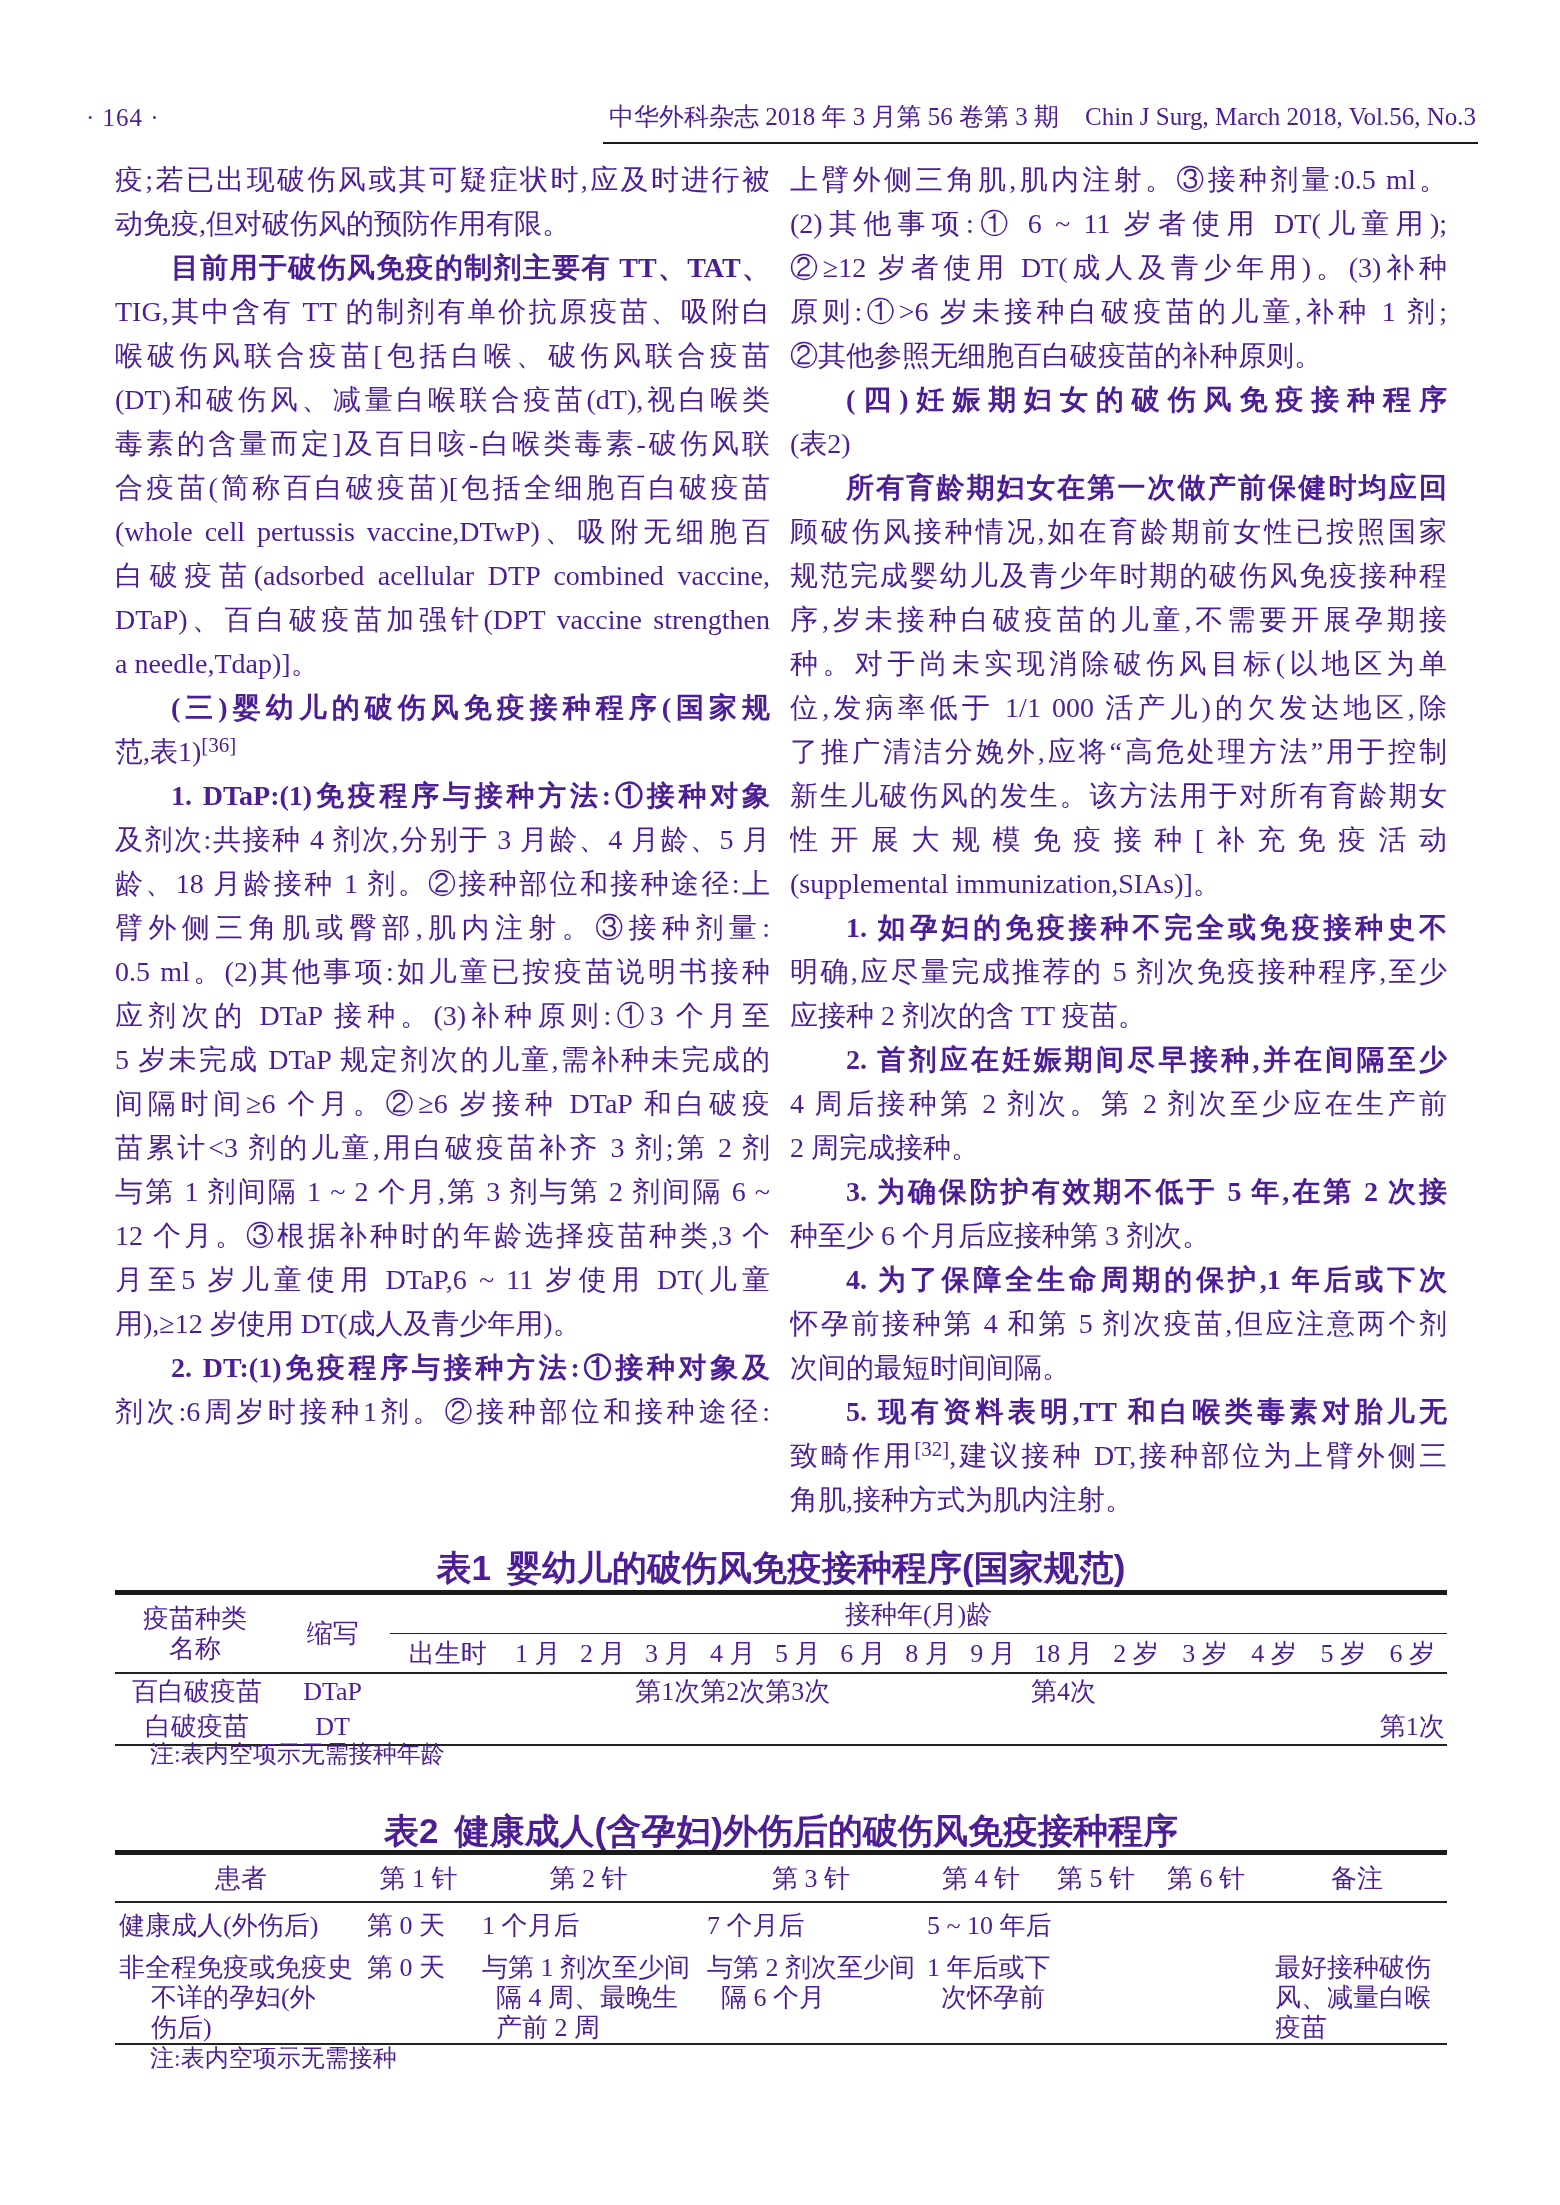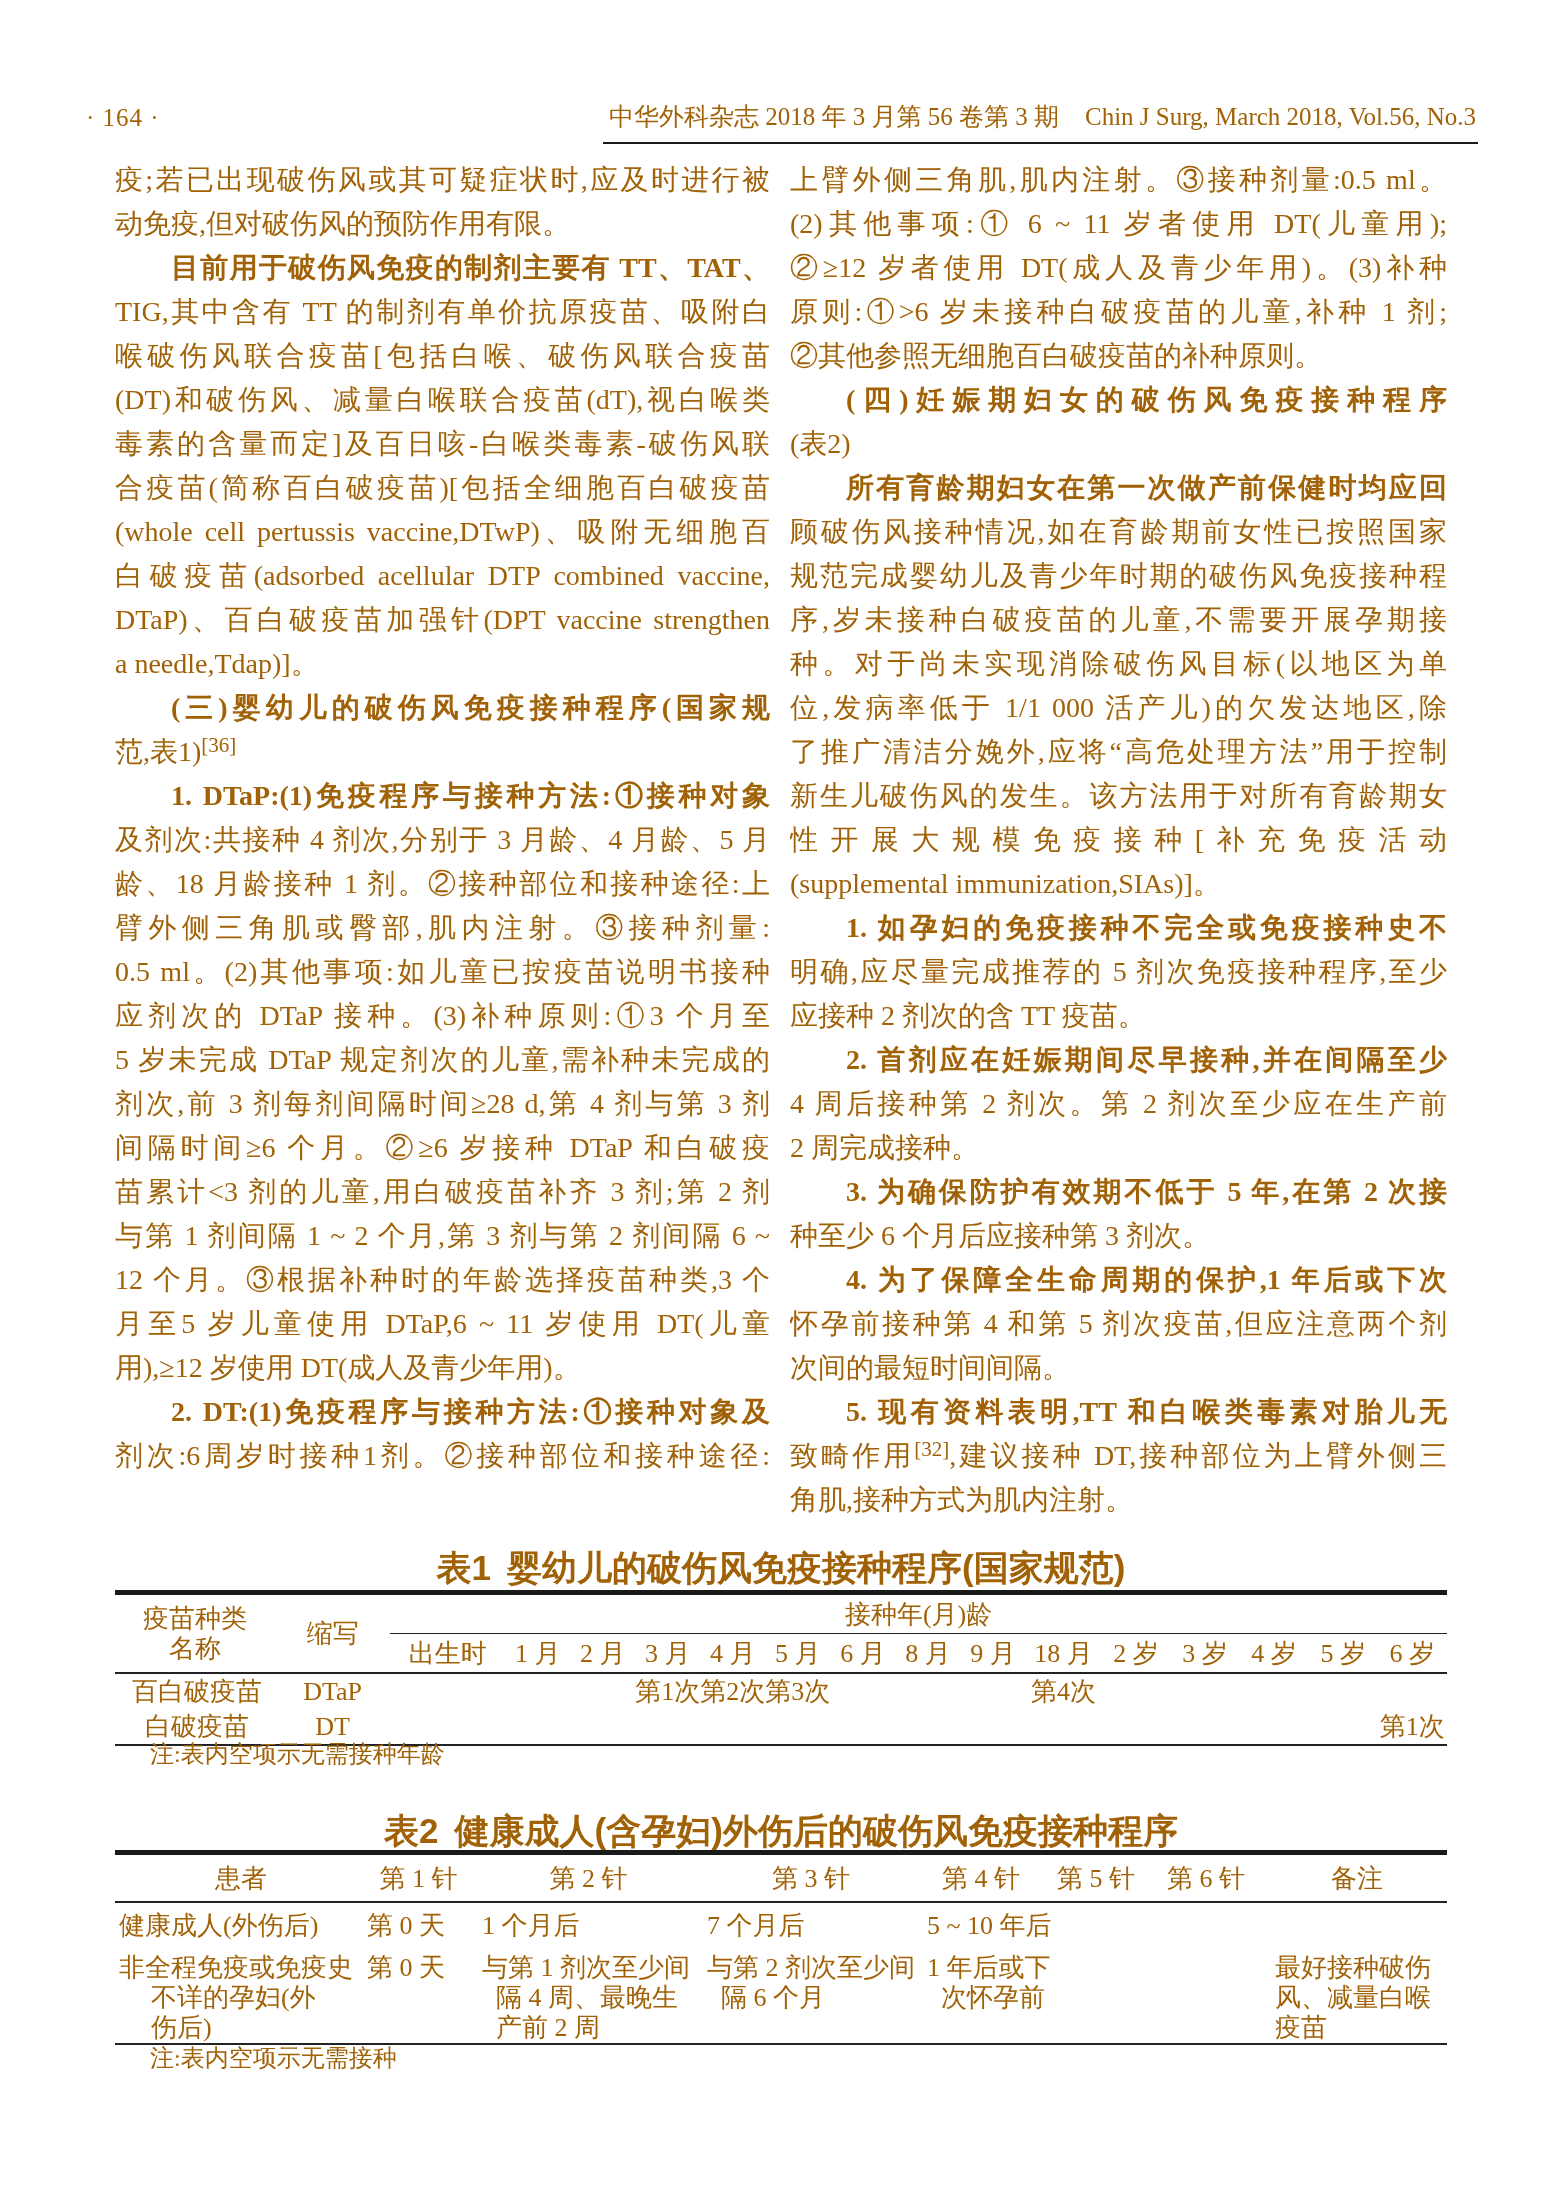--- a/index.html
+++ b/index.html
@@ -1,17 +1,17 @@
 <!DOCTYPE html>
 <html><head>
 <meta charset="utf-8">
 <style>
   html,body{margin:0;padding:0;background:#e8e8e8;}
   .page{position:relative;width:1560px;height:2205px;background:#ffffff;
-        font-family:"Liberation Serif","DejaVu Serif",serif;color:#a16207;overflow:hidden;}
+        font-family:"Liberation Serif","DejaVu Serif",serif;color:#4c1d95;overflow:hidden;}
   
   .pageno{position:absolute;left:86px;top:104px;font-size:25px;letter-spacing:1px;}
   .jinfo{position:absolute;right:82px;top:100px;font-size:25px;
          border-bottom:2px solid #1a1a1a;padding:0 2px 9px 6px;white-space:nowrap;}
   .jgap{display:inline-block;width:26px;}
   
   .col{position:absolute;top:158px;font-size:28px;}
   .col-l{left:115px;width:655px;}
   .col-r{left:790px;width:657px;}
   .ln{height:44px;line-height:44px;white-space:nowrap;}
@@ -72,21 +72,20 @@
     <div class="ln">a needle,Tdap)]。</div>
     <div class="ln j ind">(三)婴幼儿的破伤风免疫接种程序(国家规</div>
     <div class="ln"><span>范,表1)</span><sup class="ref">[36]</sup></div>
     <div class="ln j ind">1. DTaP:(1)免疫程序与接种方法:①接种对象</div>
     <div class="ln j">及剂次:共接种 4 剂次,分别于 3 月龄、4 月龄、5 月</div>
     <div class="ln j">龄、18 月龄接种 1 剂。②接种部位和接种途径:上</div>
     <div class="ln j">臂外侧三角肌或臀部,肌内注射。③接种剂量:</div>
     <div class="ln j">0.5 ml。(2)其他事项:如儿童已按疫苗说明书接种</div>
     <div class="ln j">应剂次的 DTaP 接种。(3)补种原则:①3 个月至</div>
     <div class="ln j">5 岁未完成 DTaP 规定剂次的儿童,需补种未完成的</div>
-    <div class="ln j">剂次,前 3 剂每剂间隔时间≥28 d,第 4 剂与第 3 剂</div>
     <div class="ln j">间隔时间≥6 个月。②≥6 岁接种 DTaP 和白破疫</div>
     <div class="ln j">苗累计&lt;3 剂的儿童,用白破疫苗补齐 3 剂;第 2 剂</div>
     <div class="ln j">与第 1 剂间隔 1 ~ 2 个月,第 3 剂与第 2 剂间隔 6 ~</div>
     <div class="ln j">12 个月。③根据补种时的年龄选择疫苗种类,3 个</div>
     <div class="ln j">月至5 岁儿童使用 DTaP,6 ~ 11 岁使用 DT(儿童</div>
     <div class="ln">用),≥12 岁使用 DT(成人及青少年用)。</div>
     <div class="ln j ind">2. DT:(1)免疫程序与接种方法:①接种对象及</div>
     <div class="ln j">剂次:6周岁时接种1剂。②接种部位和接种途径:</div>
   </div>
 

